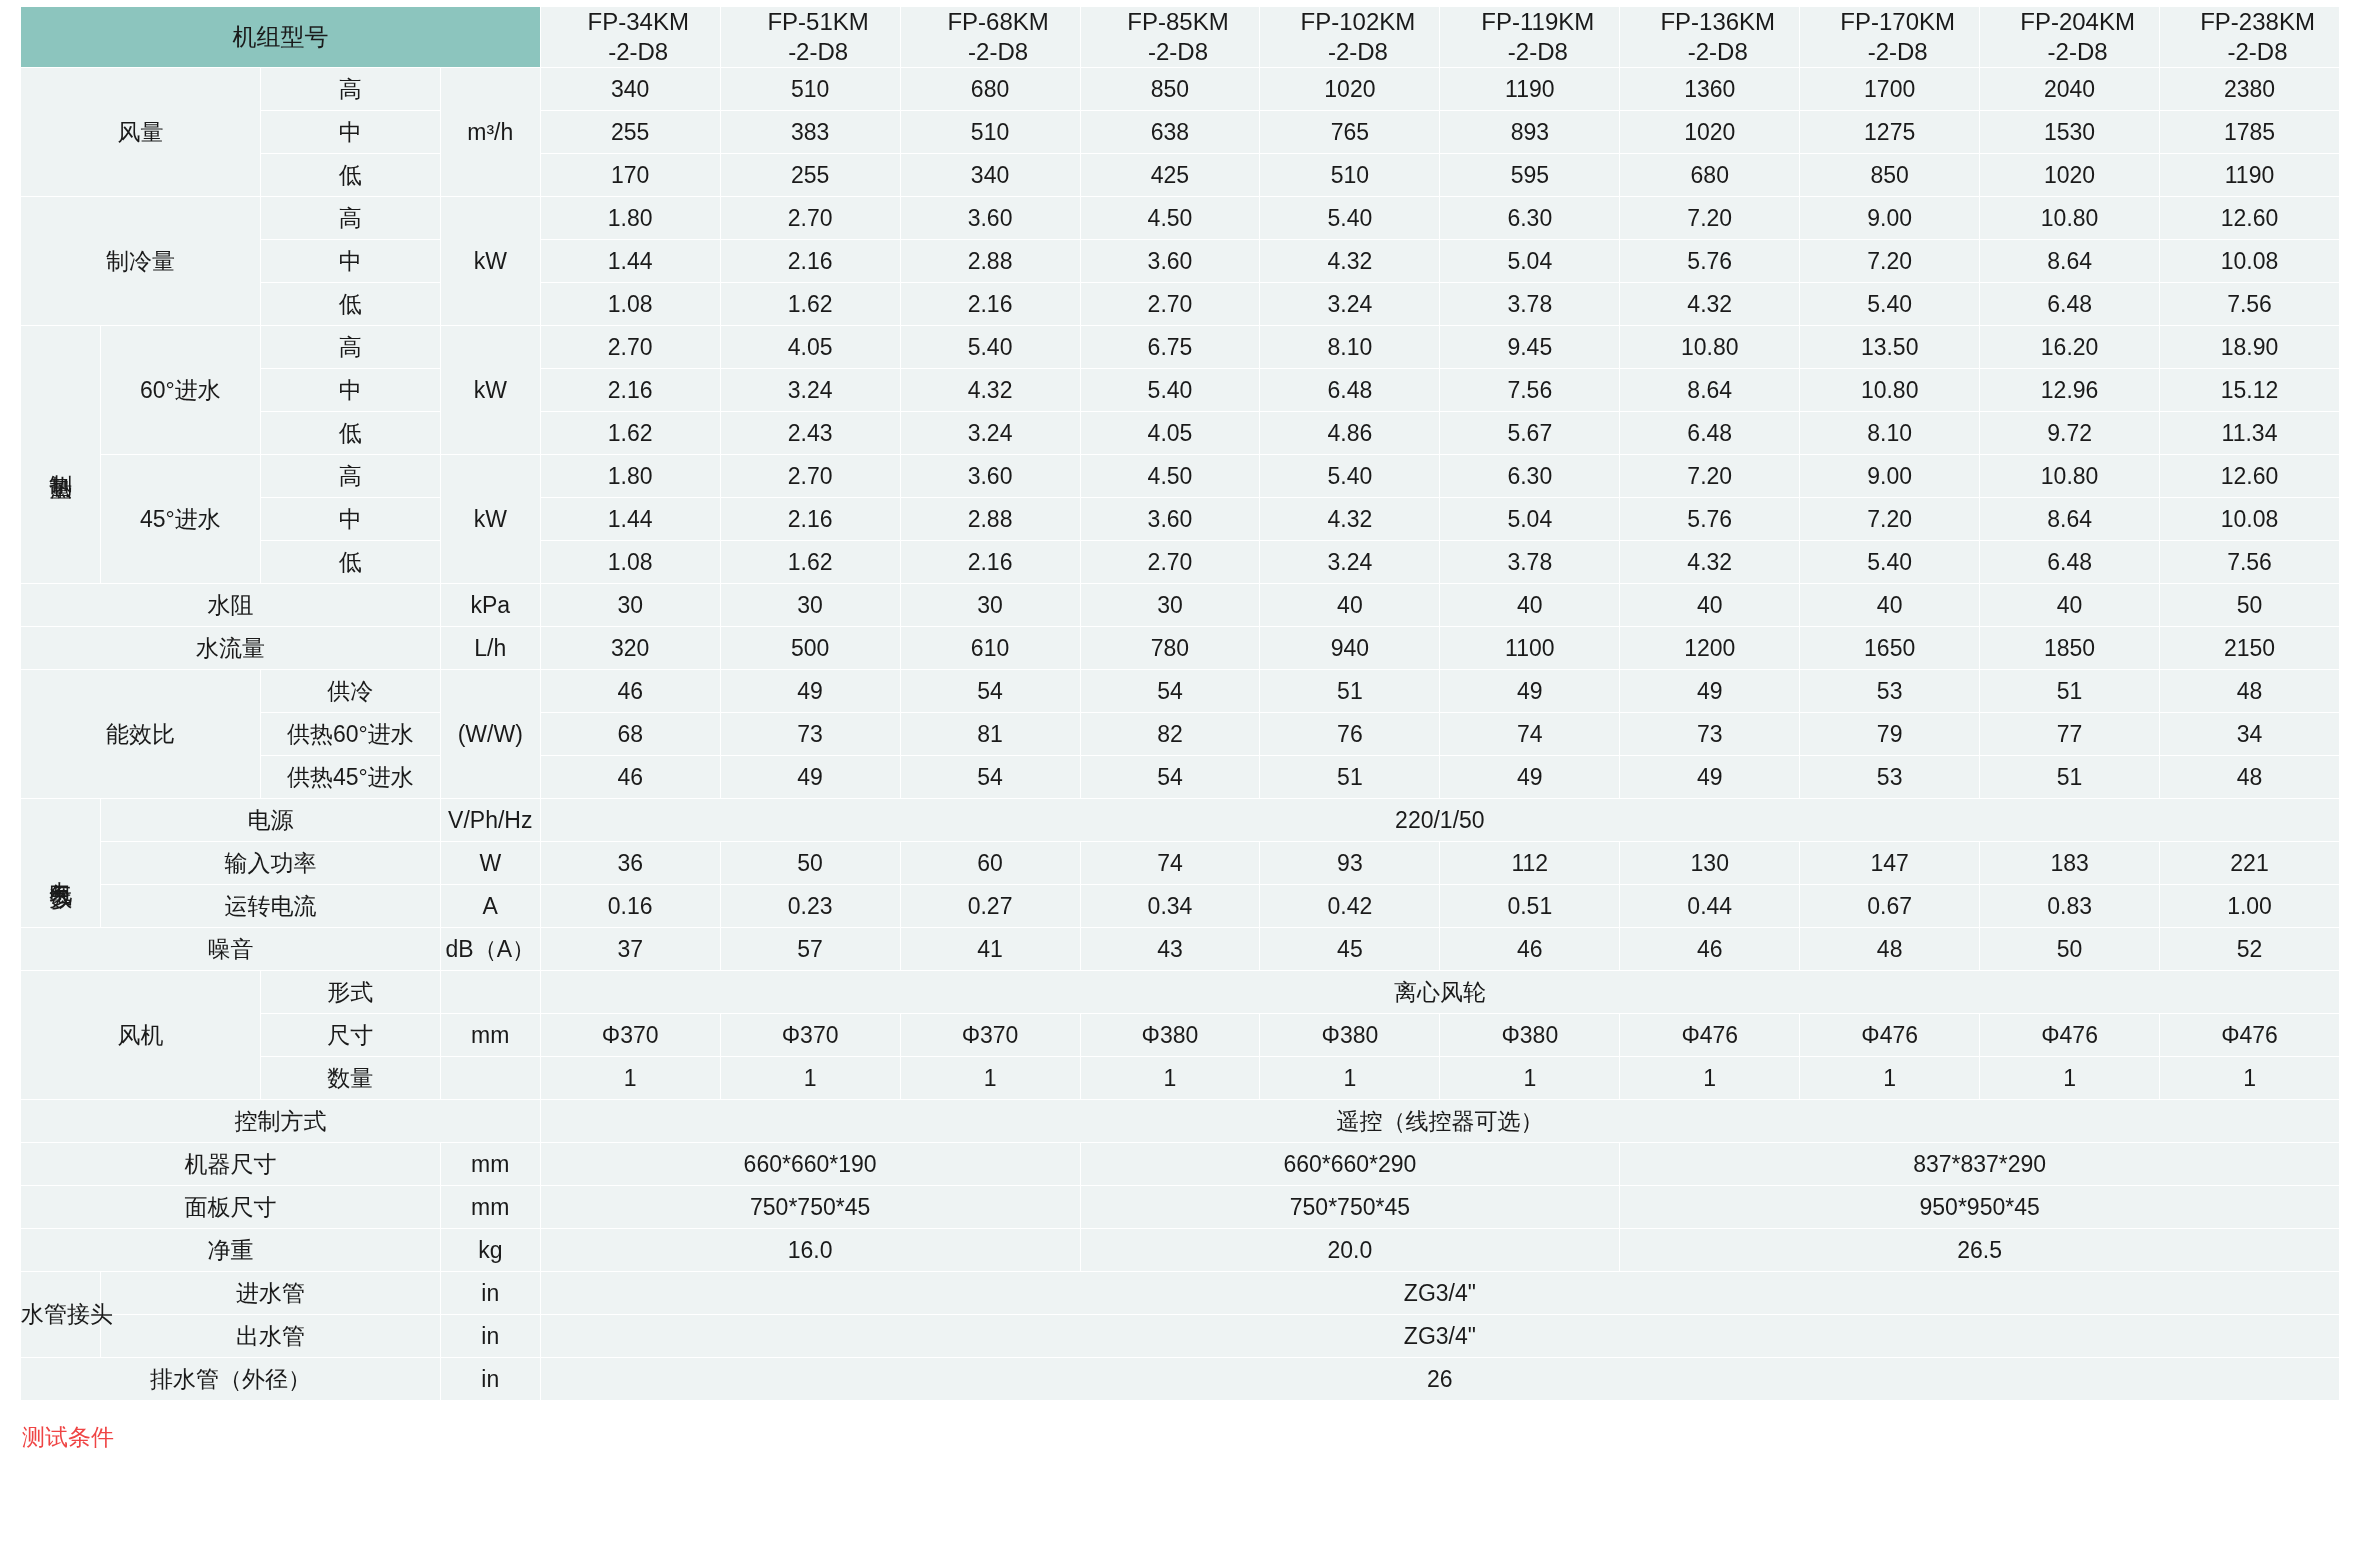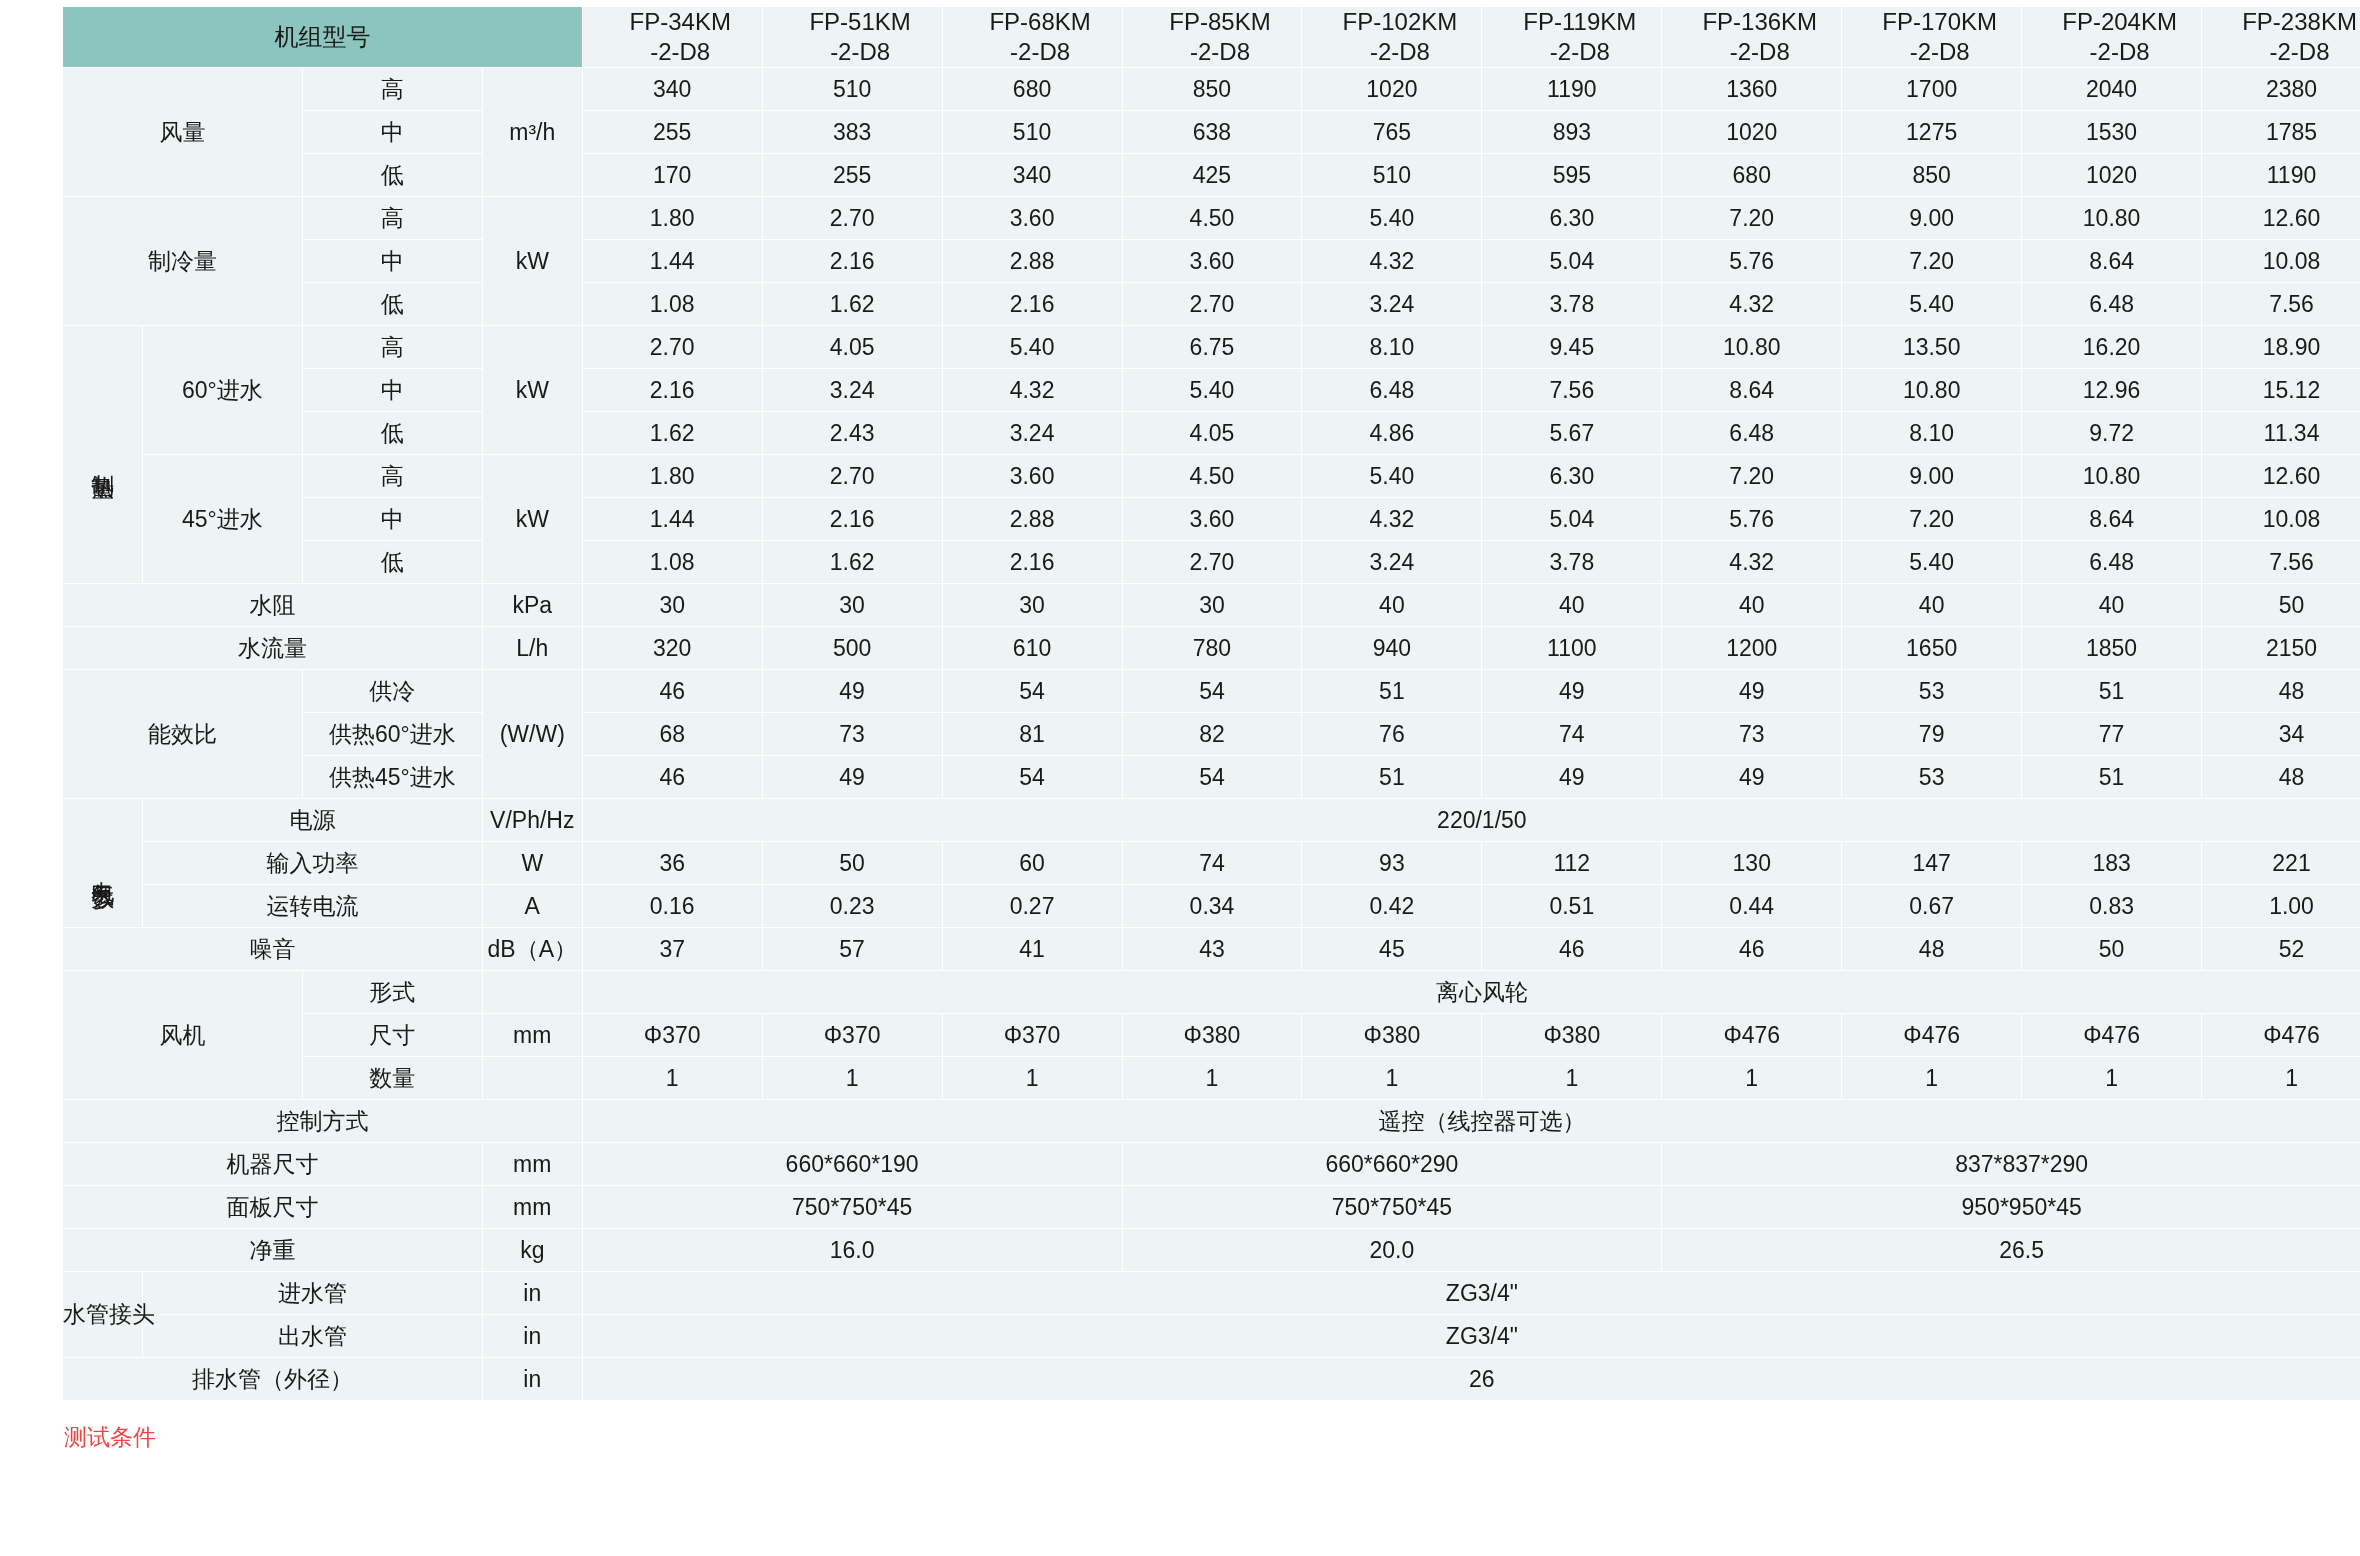--- a/index.html
+++ b/index.html
@@ -3,21 +3,21 @@
 <meta charset="utf-8">
 <style>
   * { box-sizing: border-box; }
   html, body { margin:0; padding:0; }
   body {
     width: 2360px;
     background: #ffffff;
     font-family: "Liberation Sans", "DejaVu Sans", sans-serif;
     color: #1a1a1a;
   }
-  .sheet { padding: 6px 20px 10px 20px; margin-left: 42px; }
+  .sheet { padding: 6px 20px 10px 20px; }
   table.spec {
     border-collapse: collapse;
     table-layout: fixed;
     width: 2320px;
     font-size: 23px;
   }
   table.spec td, table.spec th {
     border: 1px solid #ffffff;
     text-align: center;
     vertical-align: middle;

